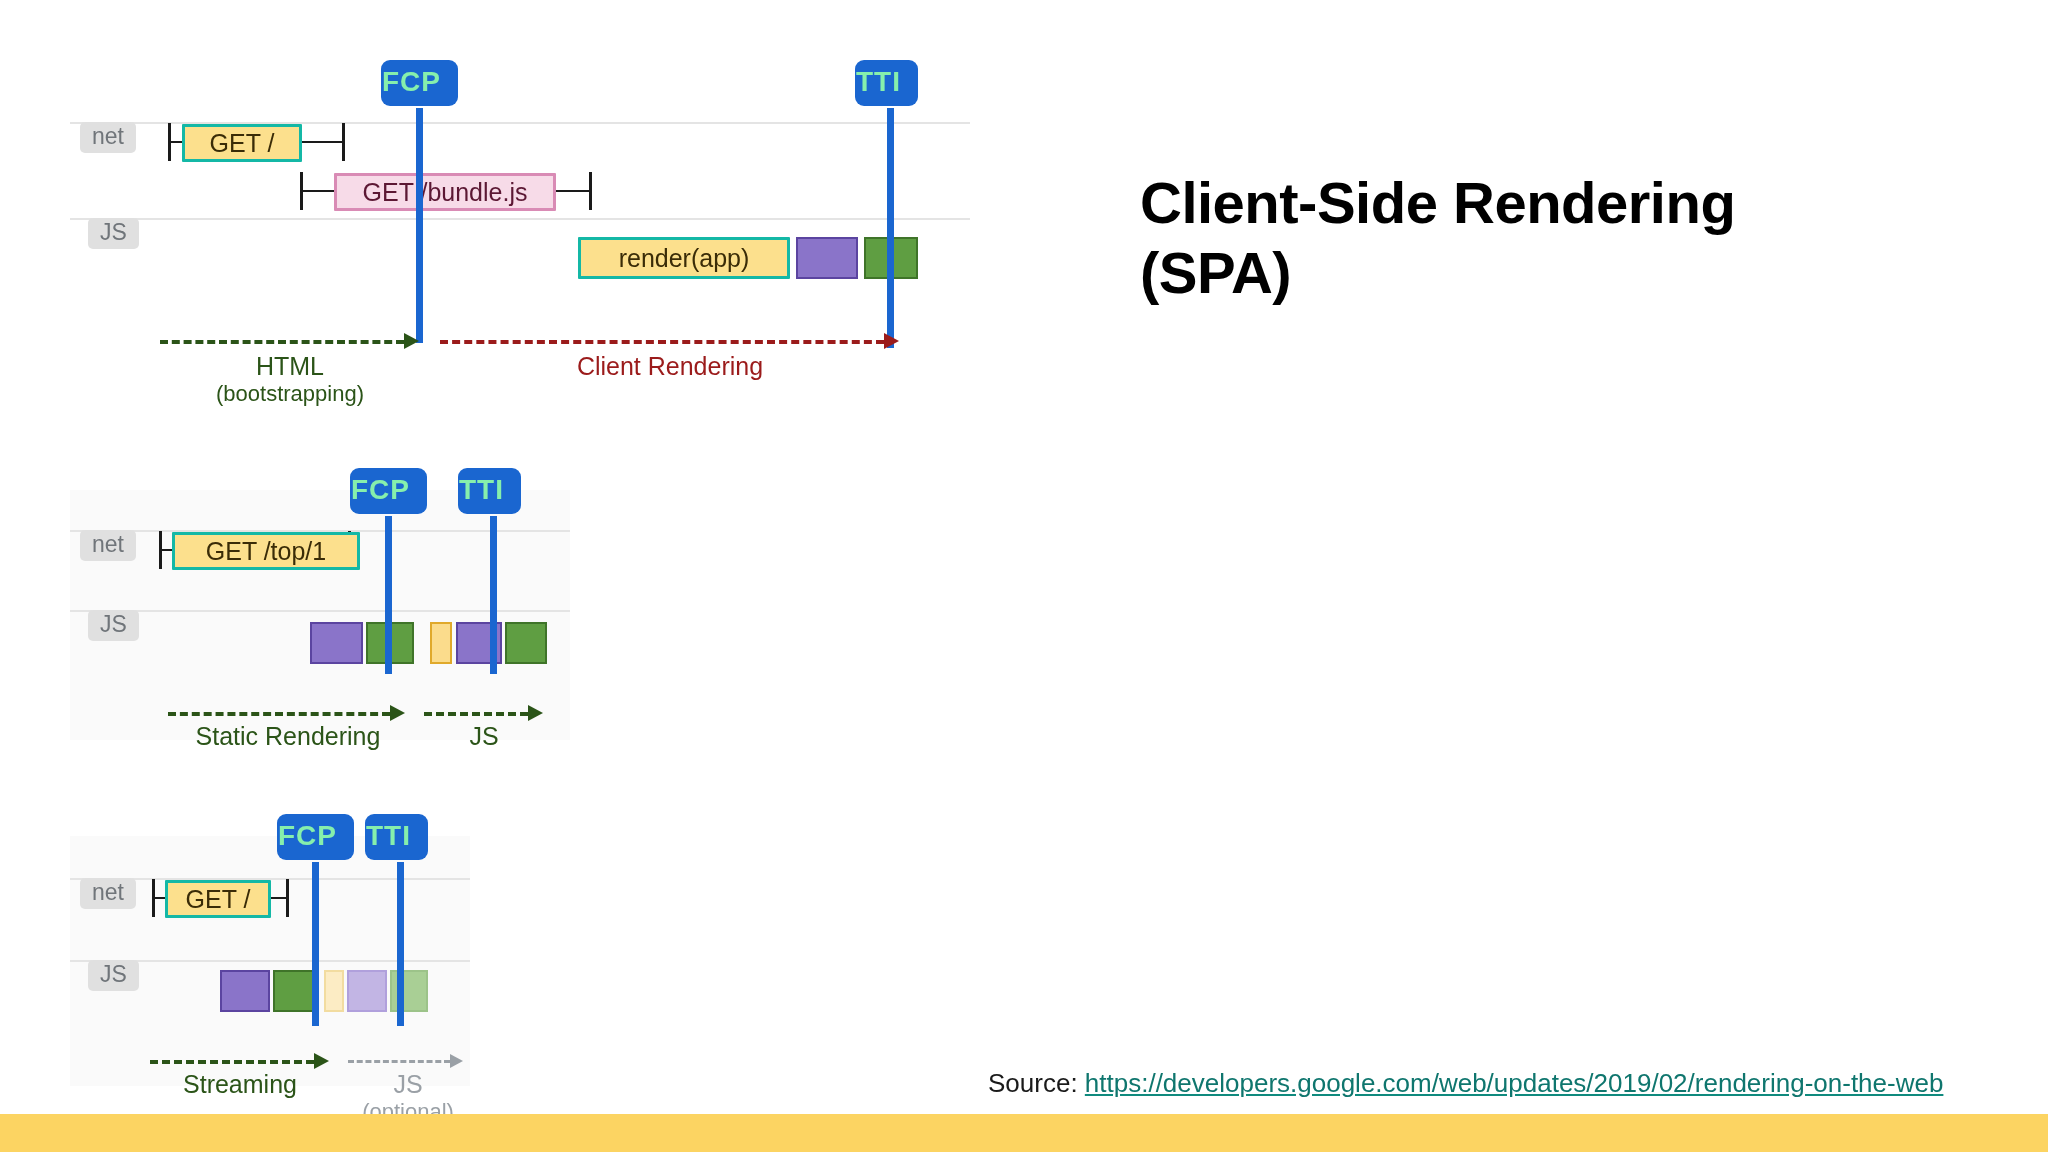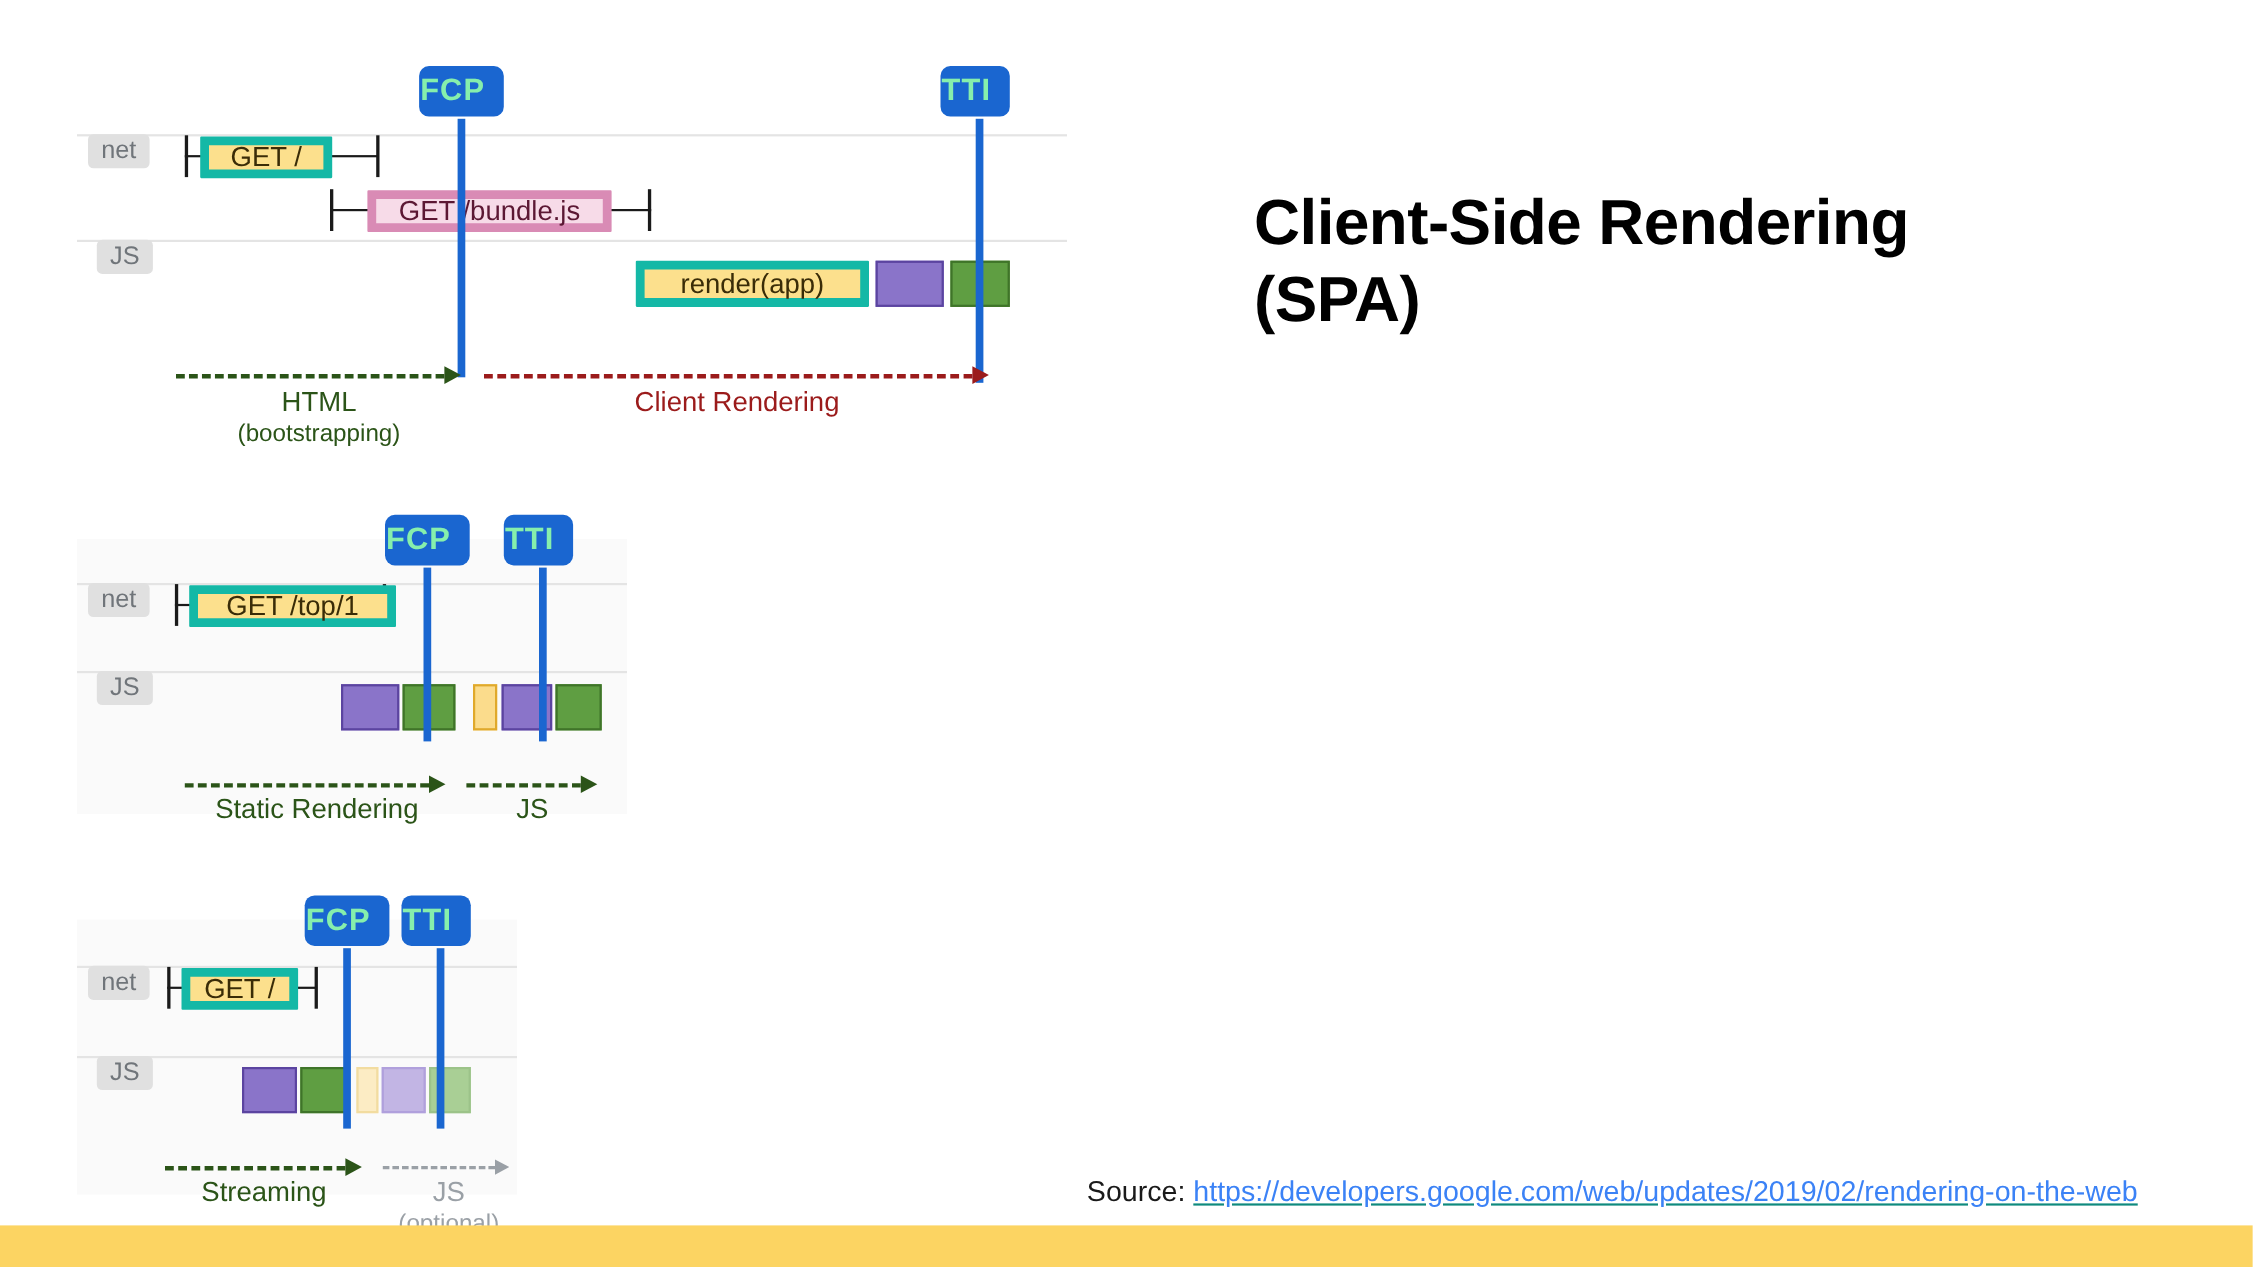--- a/index.html
+++ b/index.html
@@ -30,21 +30,21 @@
   #h-csr { left: 1140px; top: 168px; width: 760px; }
   #h-ssr { left: 1152px; top: 492px; width: 760px; }
   #h-static { left: 1172px; top: 838px; width: 760px; }
 
   
   .source {
     position: absolute; left: 988px; top: 1068px;
     font-size: 26px; color: #1a1a1a; white-space: nowrap;
   }
   .source a {
-    color: #3b82f6; text-decoration: underline;
+    color: #0f766e; text-decoration: underline;
     text-decoration-color: #0f8a7e;
   }
 
   
   .diagram { position: absolute; }
   #dia-csr    { left: 0px;  top: 0px;   width: 1000px; height: 420px; }
   #dia-ssr    { left: 0px;  top: 430px; width: 620px;  height: 330px; }
   #dia-static { left: 0px;  top: 770px; width: 560px;  height: 330px; }
 
   
@@ -64,21 +64,21 @@
     border-radius: 5px;
     font-size: 23px;
     padding: 3px 12px 5px 12px;
     line-height: 1;
     white-space: nowrap;
   }
 
   
   .req {
     position: absolute;
-    border: 8px solid #14b8a6;
+    border: 3px solid #14b8a6;
     background: #fce08d;
     color: #3a2c07;
     font-size: 25px;
     line-height: 1;
     display: flex; align-items: center; justify-content: center;
     white-space: nowrap;
     border-radius: 1px;
   }
   .req.pink { background: #f7dbe8; border-color: #d98bb5; color: #5c1834; }
 

